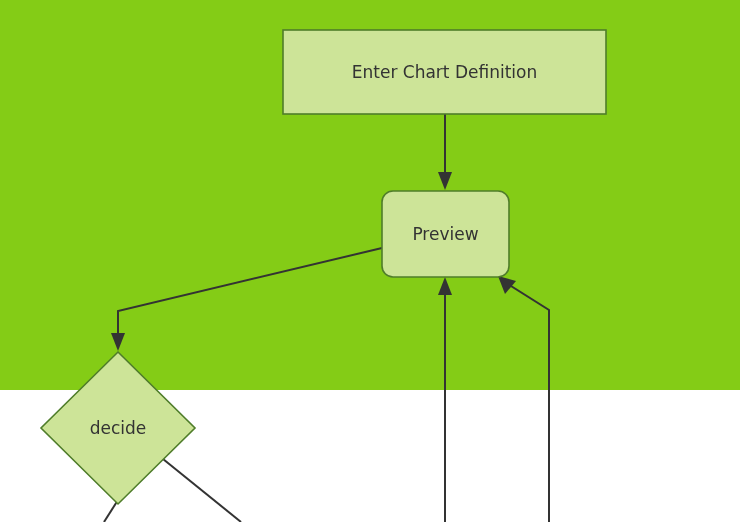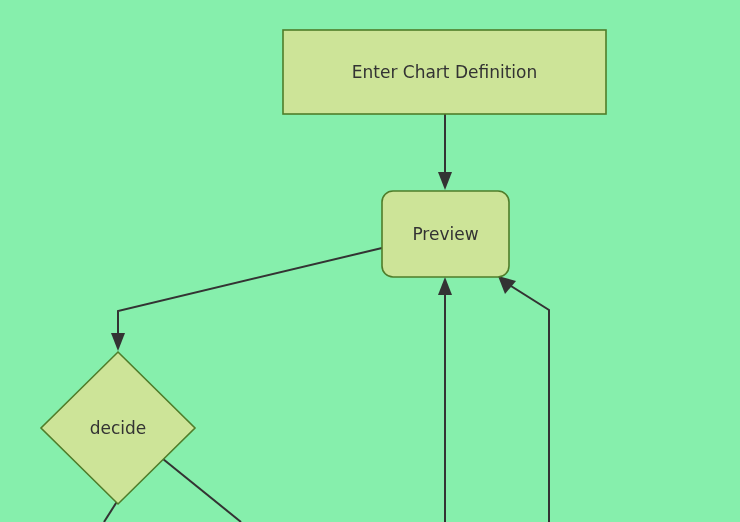--- a/index.html
+++ b/index.html
@@ -10,22 +10,22 @@
   }
   body {
     width: 740px;
     height: 522px;
     overflow: hidden;
     font-family: "DejaVu Sans", "Liberation Sans", sans-serif;
   }
   #diagram-root {
     position: relative;
     width: 740px;
-    height: 522px;
-    background: #86efac;
+    height: 390px;
+    background: #84cc16;
   }
   svg#flowchart-svg {
     display: block;
     width: 740px;
     height: 522px;
   }
   .node-shape {
     stroke-width: 1.6px;
   }
   .node-label {

